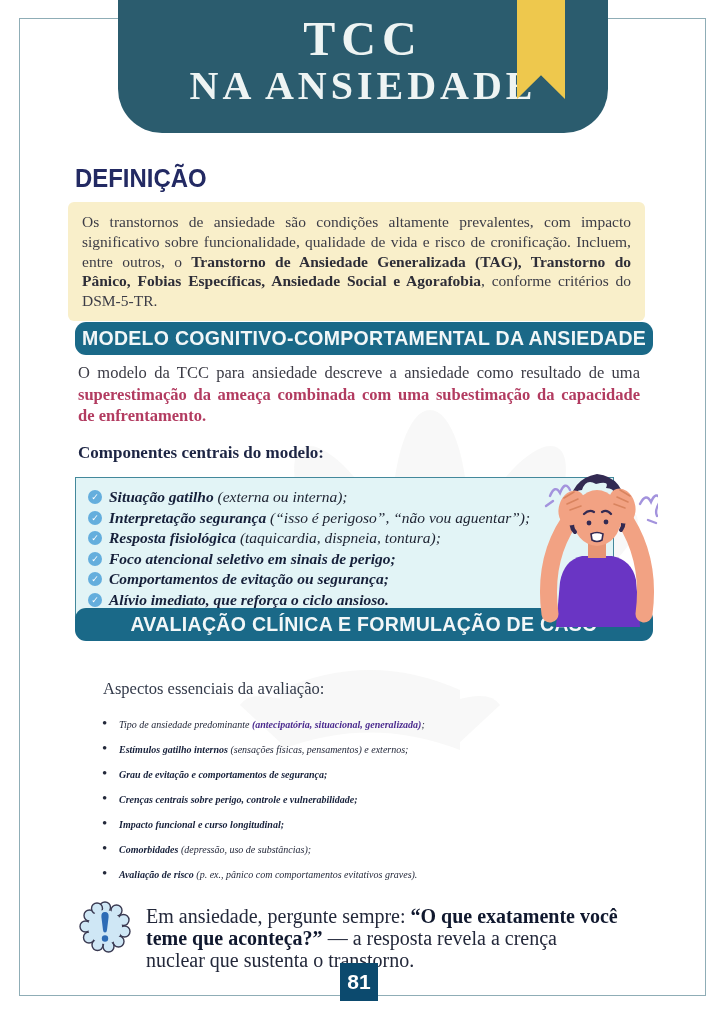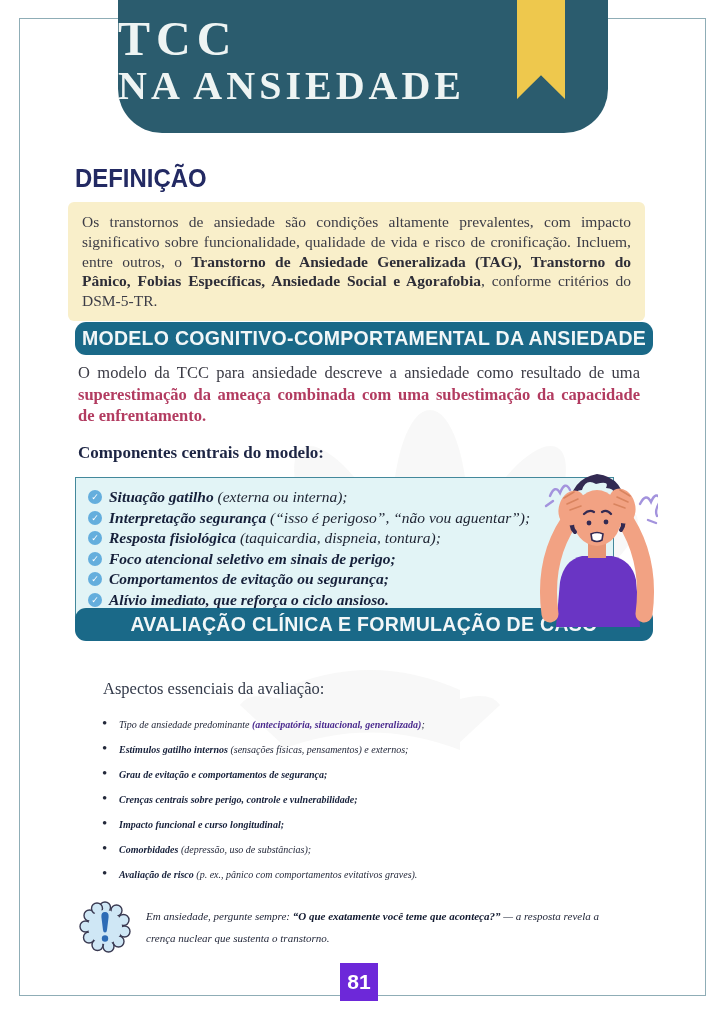--- a/index.html
+++ b/index.html
@@ -3,21 +3,21 @@
 <meta charset="utf-8">
 <style>
   html,body{margin:0;padding:0;background:#ffffff;}
   .page{position:relative;width:724px;height:1024px;background:#ffffff;overflow:hidden;
         font-family:"Liberation Serif",serif;color:#3c3c46;}
   .frame{position:absolute;left:19px;top:18px;width:685px;height:976px;
          border:1px solid #8fadb6;z-index:1;}
   .watermark{position:absolute;left:0;top:0;width:724px;height:1024px;z-index:0;}
   
   .header-block{position:absolute;left:118px;top:0;width:490px;height:133px;
-                background:#2b5c6e;border-radius:0 0 44px 44px;z-index:2;text-align:left;}
+                background:#2b5c6e;border-radius:0 0 44px 44px;z-index:2;text-align:center;}
   .title1{margin-top:14px;font-family:"Liberation Serif",serif;font-weight:bold;
           font-size:48px;line-height:50px;color:#eef4f3;letter-spacing:6px;}
   .title2{font-family:"Liberation Serif",serif;font-weight:bold;font-size:40px;
           line-height:44px;color:#eef4f3;letter-spacing:4px;}
   .ribbon{position:absolute;left:517px;top:0;width:48px;height:99px;background:#eec84d;
           clip-path:polygon(0 0,100% 0,100% 100%,50% 76%,0 100%);z-index:3;}
   
   .def-heading{position:absolute;left:75px;top:163px;z-index:3;
                font-family:"Liberation Sans",sans-serif;font-weight:700;font-size:26px;
                color:#232a63;transform:scaleX(.92);transform-origin:left;}
@@ -52,25 +52,25 @@
   .bullets{position:absolute;left:100px;top:716px;width:548px;z-index:3;margin:0;padding:0;
            list-style:none;}
   .bullets li{position:relative;padding-left:19px;margin-bottom:7.5px;font-style:italic;
               font-size:10px;line-height:17.5px;color:#23283a;}
   .bullets li::before{content:"•";position:absolute;left:2px;top:-1px;font-style:normal;
                       color:#23283a;font-size:15px;}
   .bullets b{color:#16203a;}
   .bullets li.accent-purple .b-em{color:#4b2b8f;font-weight:bold;}
   
   .note-icon{position:absolute;left:79px;top:901px;z-index:3;}
-  .note-text{position:absolute;left:146px;top:905px;width:472px;z-index:3;font-style:italic;
-             font-size:11px;line-height:22px;color:#23283a;}
+  .note-text{position:absolute;left:146px;top:905px;width:472px;z-index:3;
+             font-size:20px;line-height:22px;color:#23283a;}
   .note-text b{color:#10182e;}
   
-  .page-num{position:absolute;left:340px;top:963px;width:38px;height:38px;background:#6d28d9;
+  .page-num{position:absolute;left:340px;top:963px;width:38px;height:38px;background:#0c4a6e;
             z-index:5;color:#ffffff;font-family:"Liberation Sans",sans-serif;font-weight:700;
             font-size:21px;line-height:38px;text-align:center;}
 </style>
 </head>
 <body>
 
 <div class="page">
 
   <svg class="watermark" viewBox="0 0 724 1024" xmlns="http://www.w3.org/2000/svg">
     <g fill="#8d8d84" opacity="0.06">

